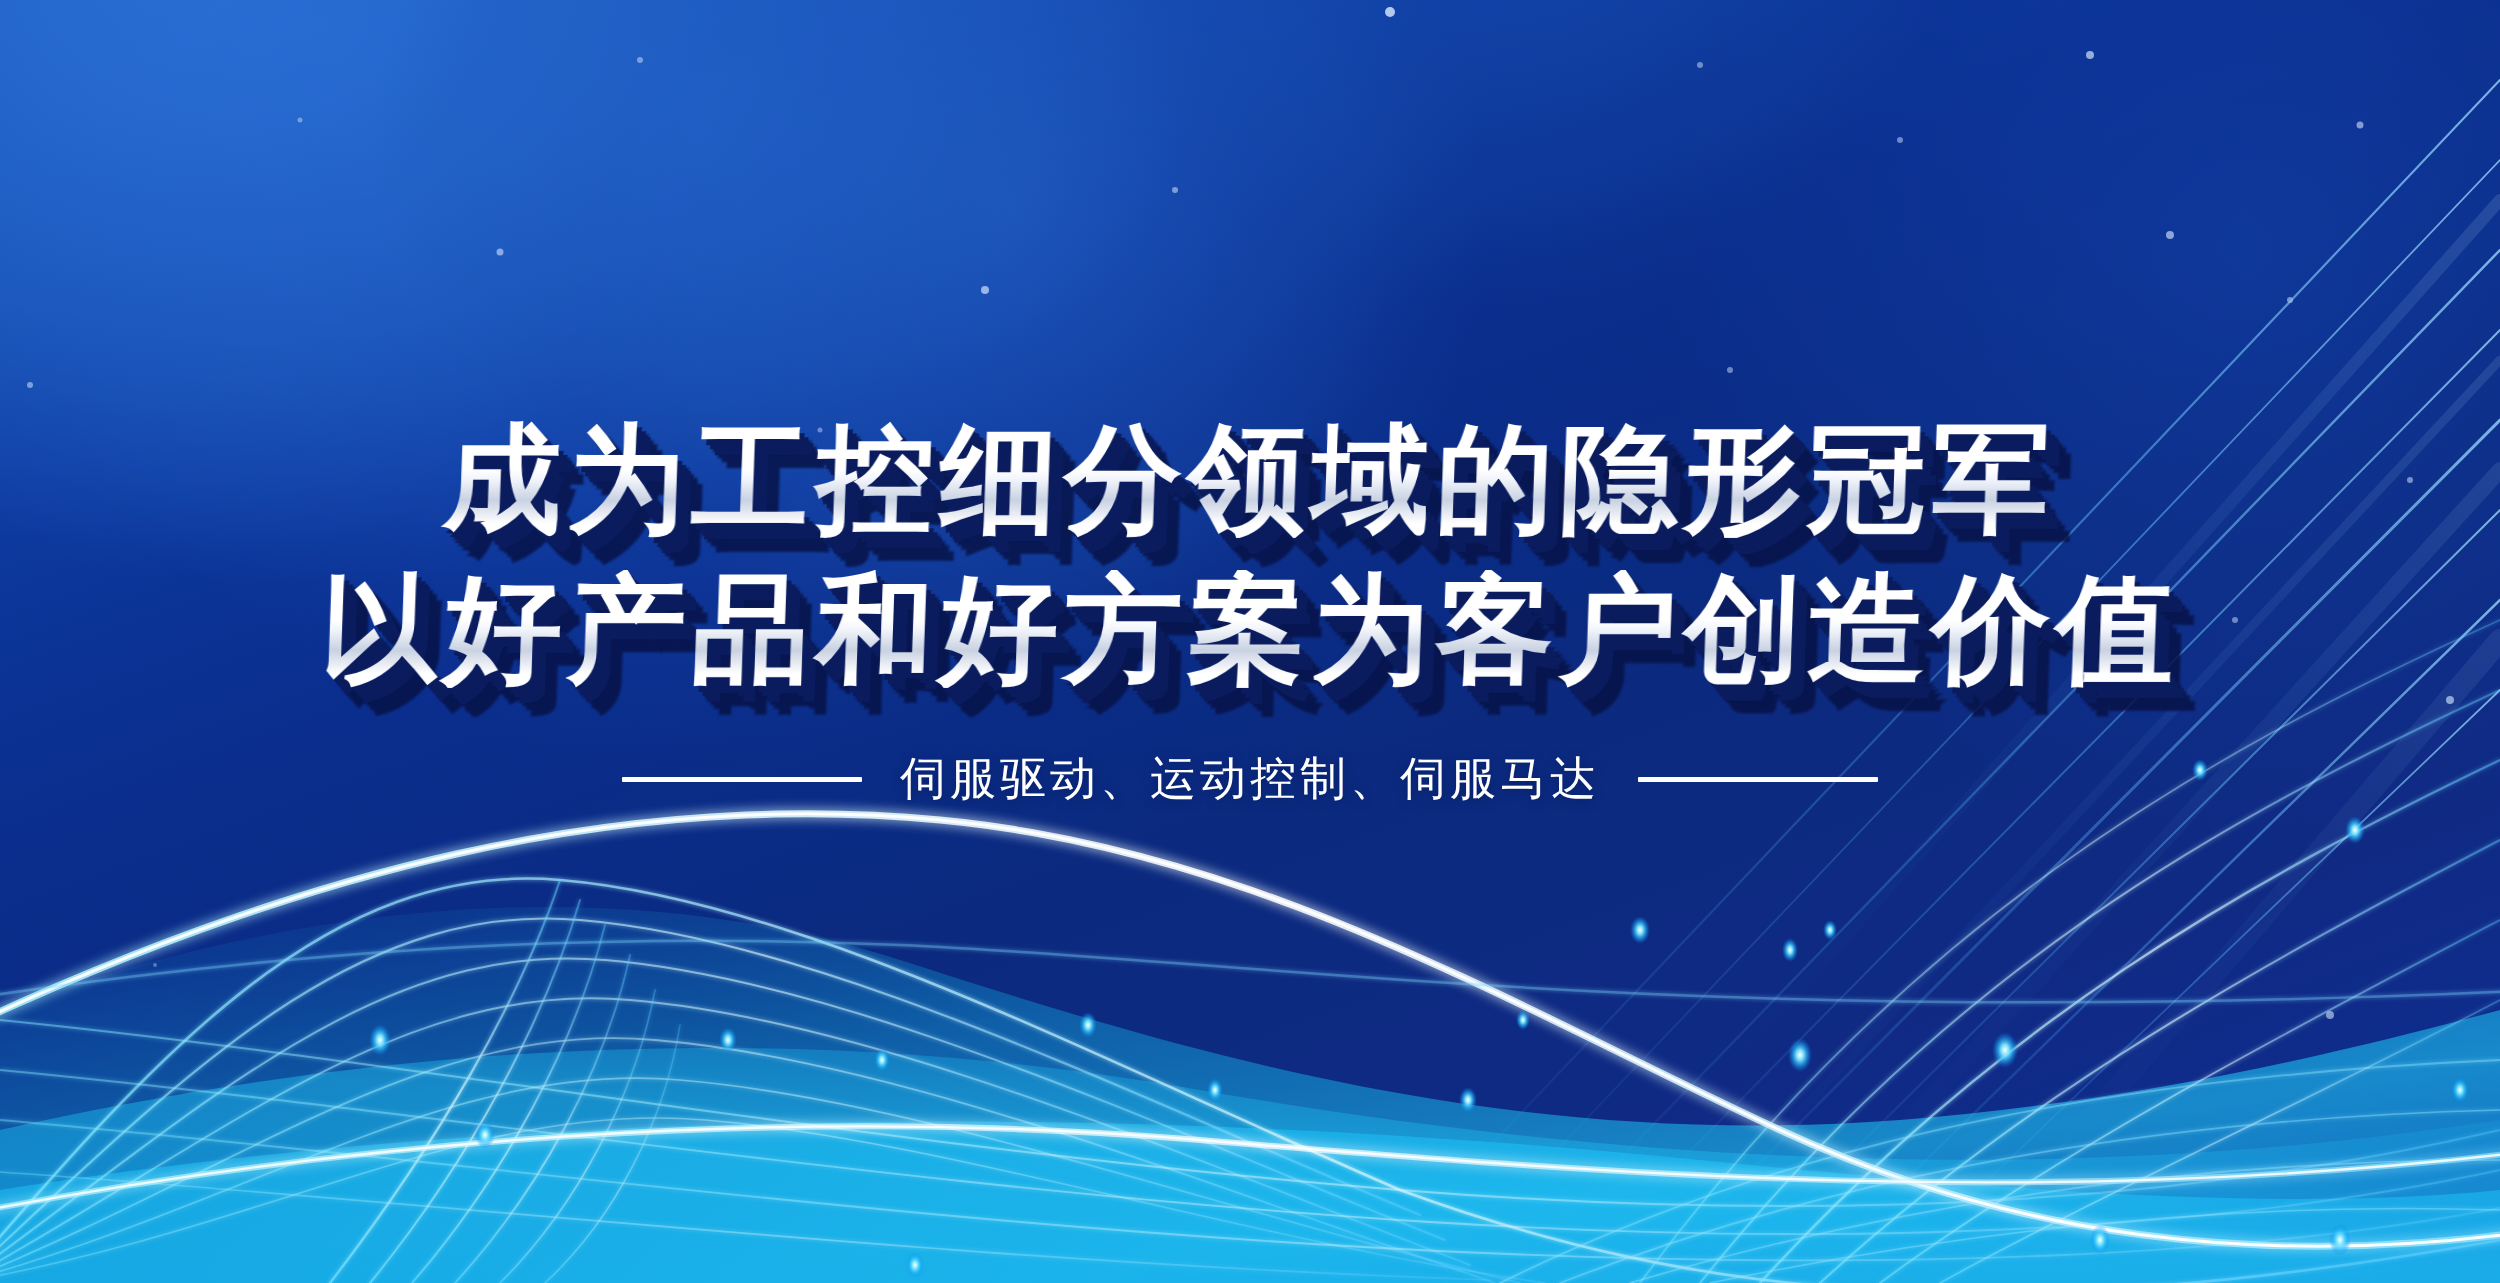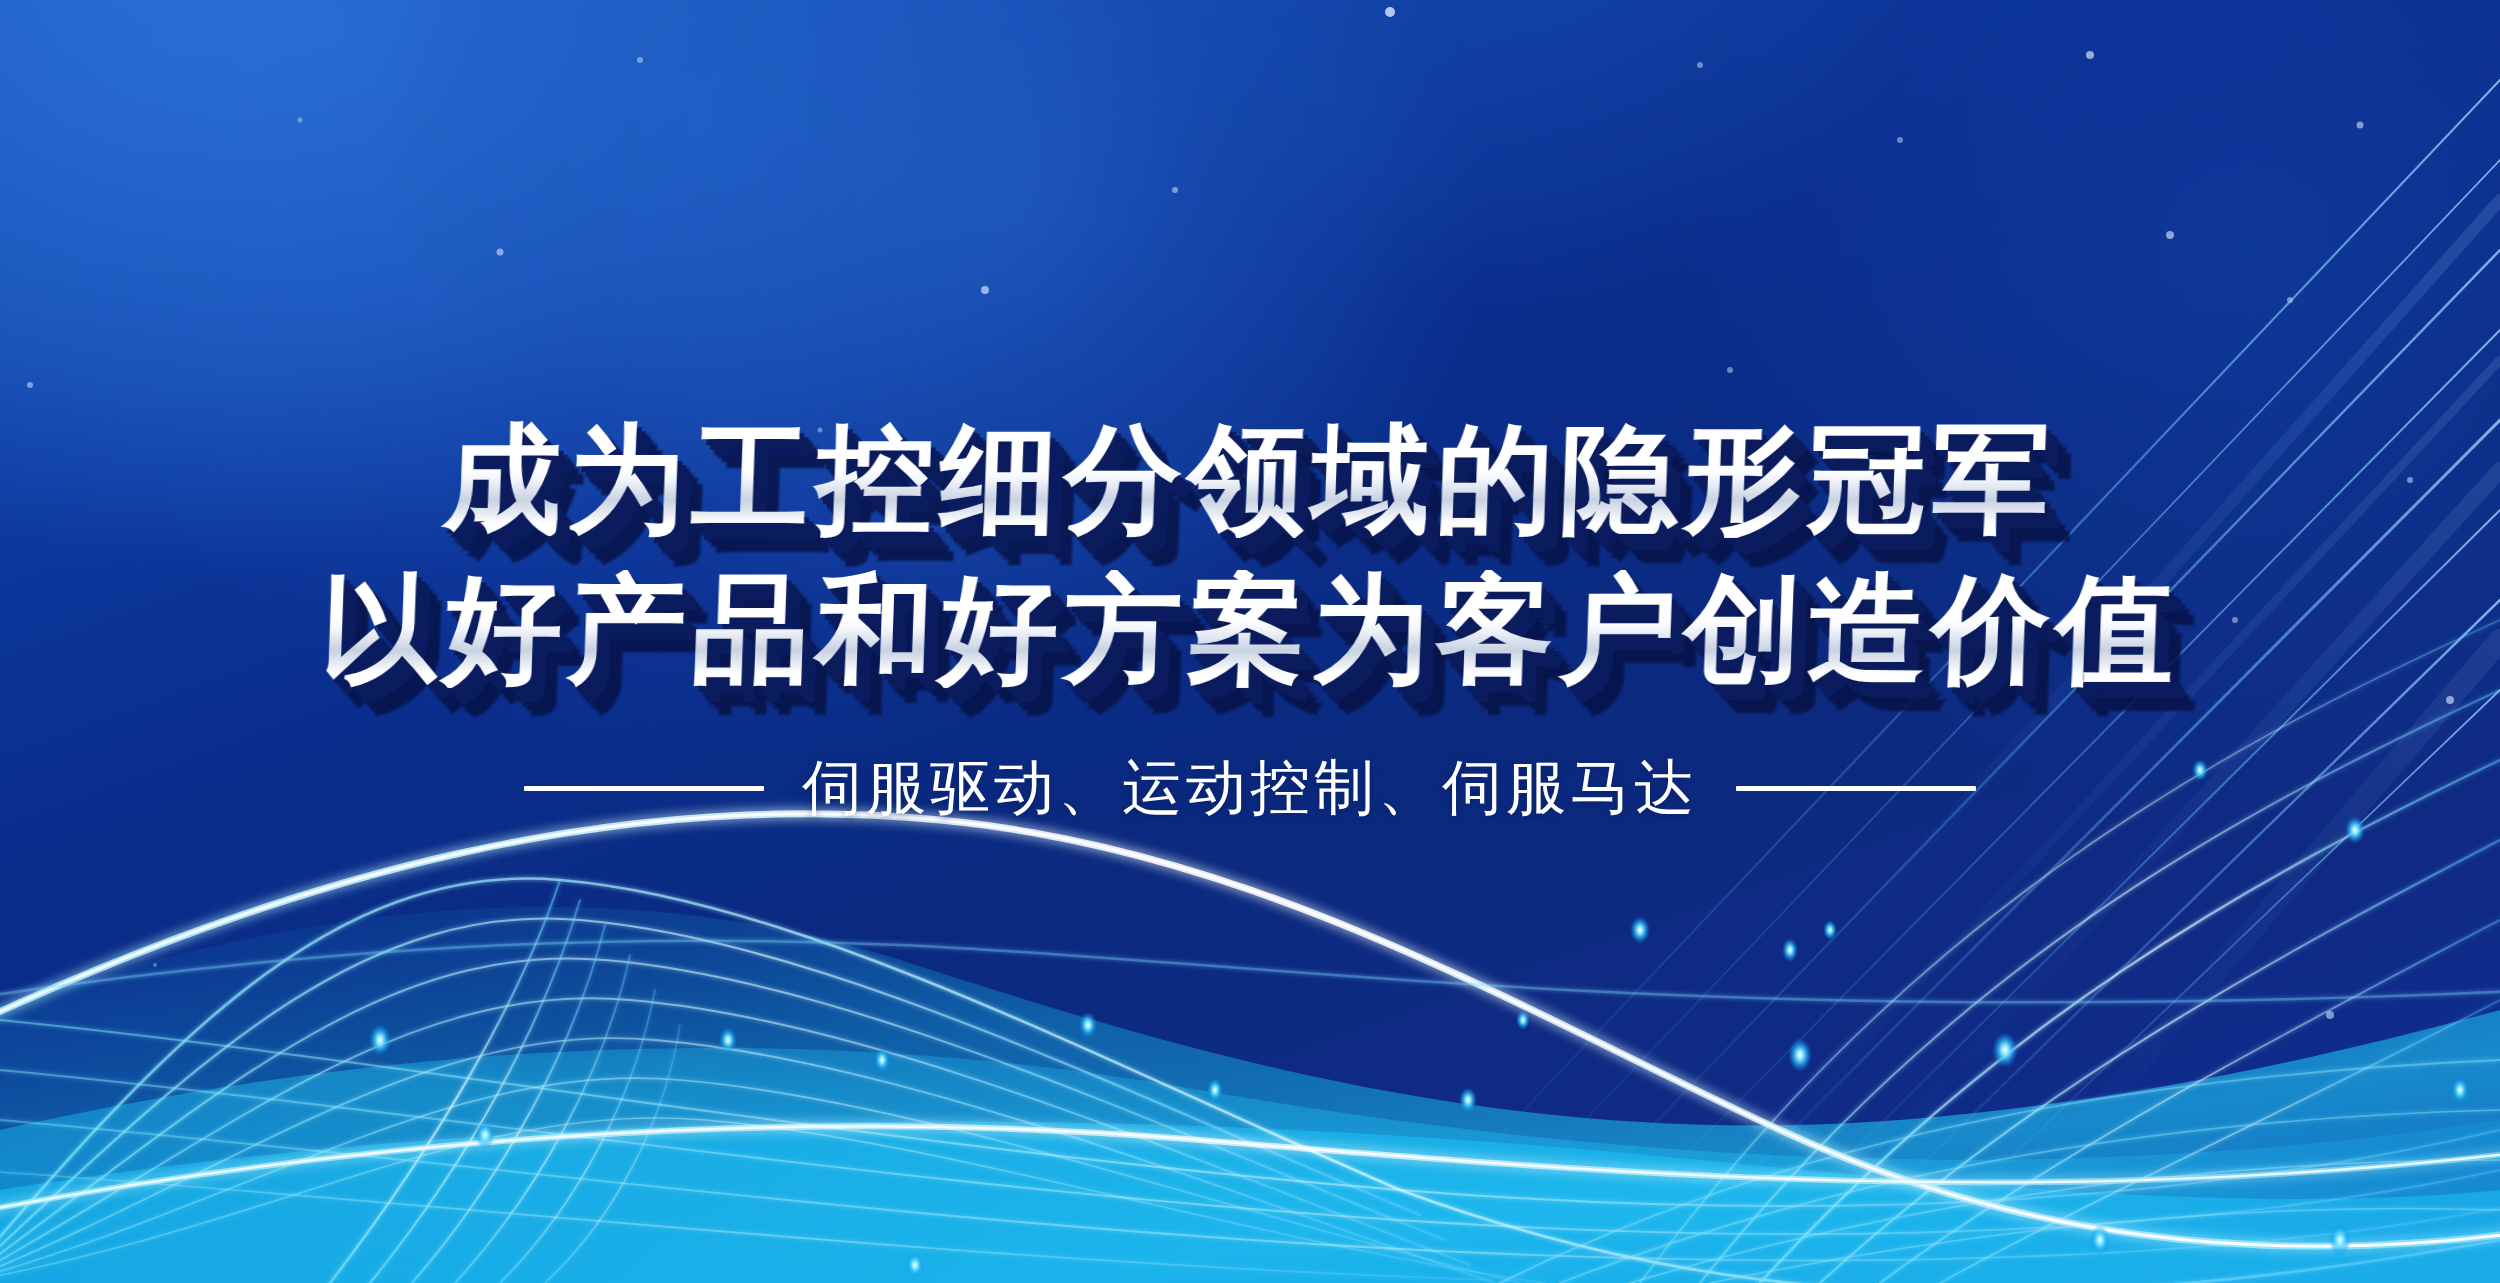--- a/index.html
+++ b/index.html
@@ -86,21 +86,21 @@
     gap:38px;
   }
   .rule {
     width:240px;
     height:5px;
     background:#ffffff;
     border-radius:1px;
   }
   .subtitle {
     font-family:Liberation Mono, monospace;
-    font-size:60px;
+    font-size:46px;
     font-weight:400;
     color:#ffffff;
     letter-spacing:4px;
     white-space:nowrap;
     text-shadow:0 2px 10px rgba(0,20,80,0.55);
   }
 </style>
 </head>
 <body>
 

